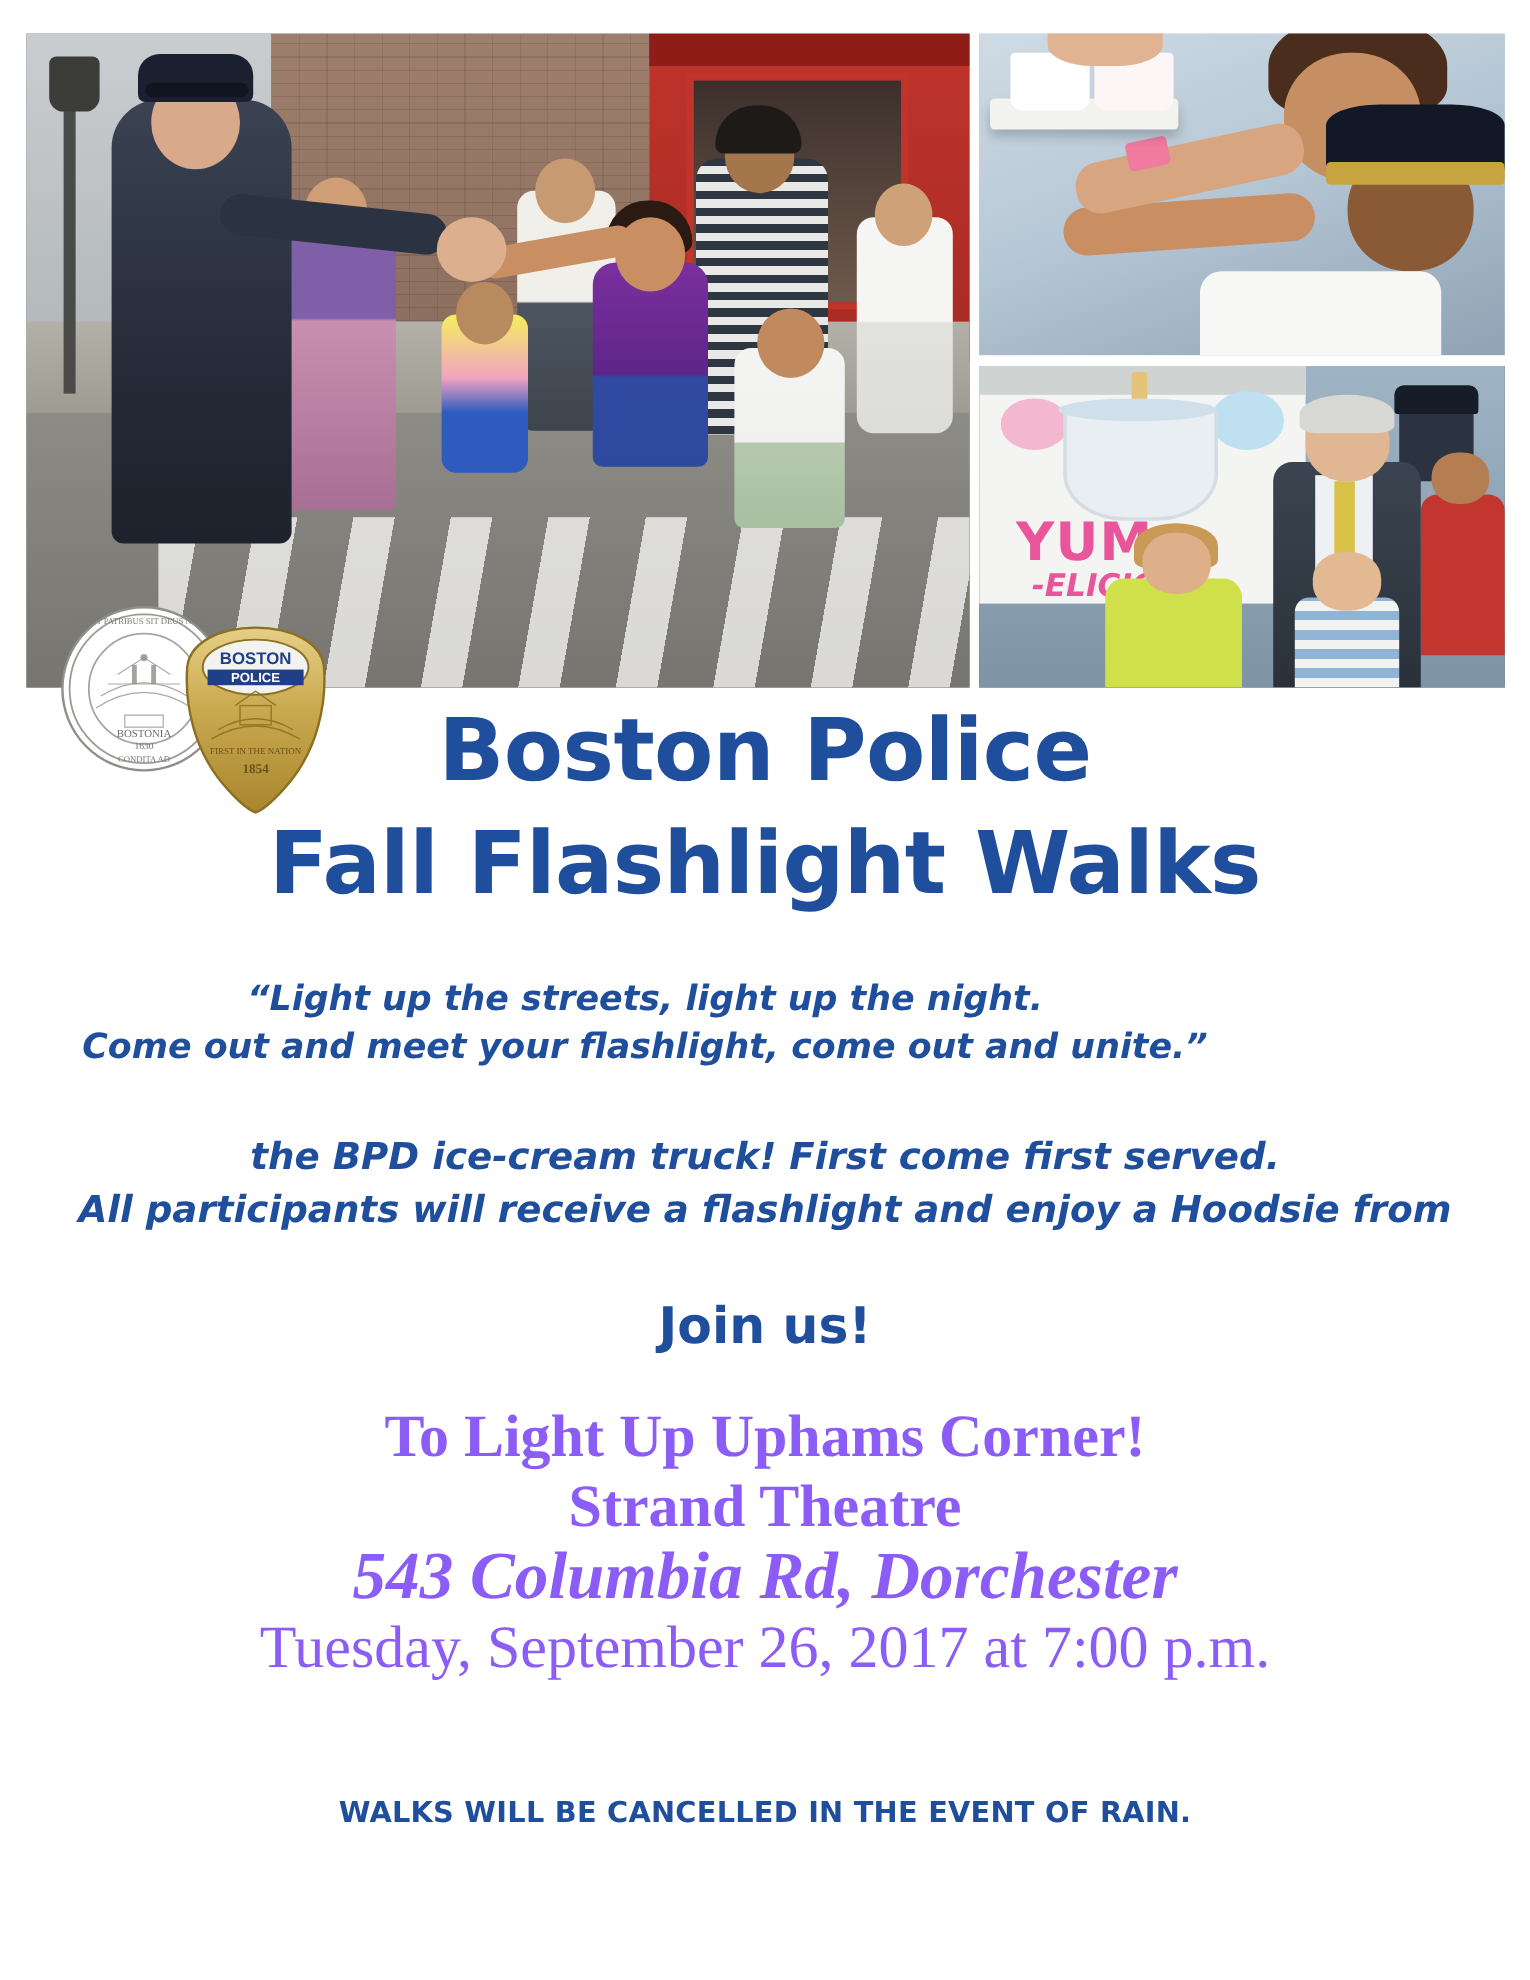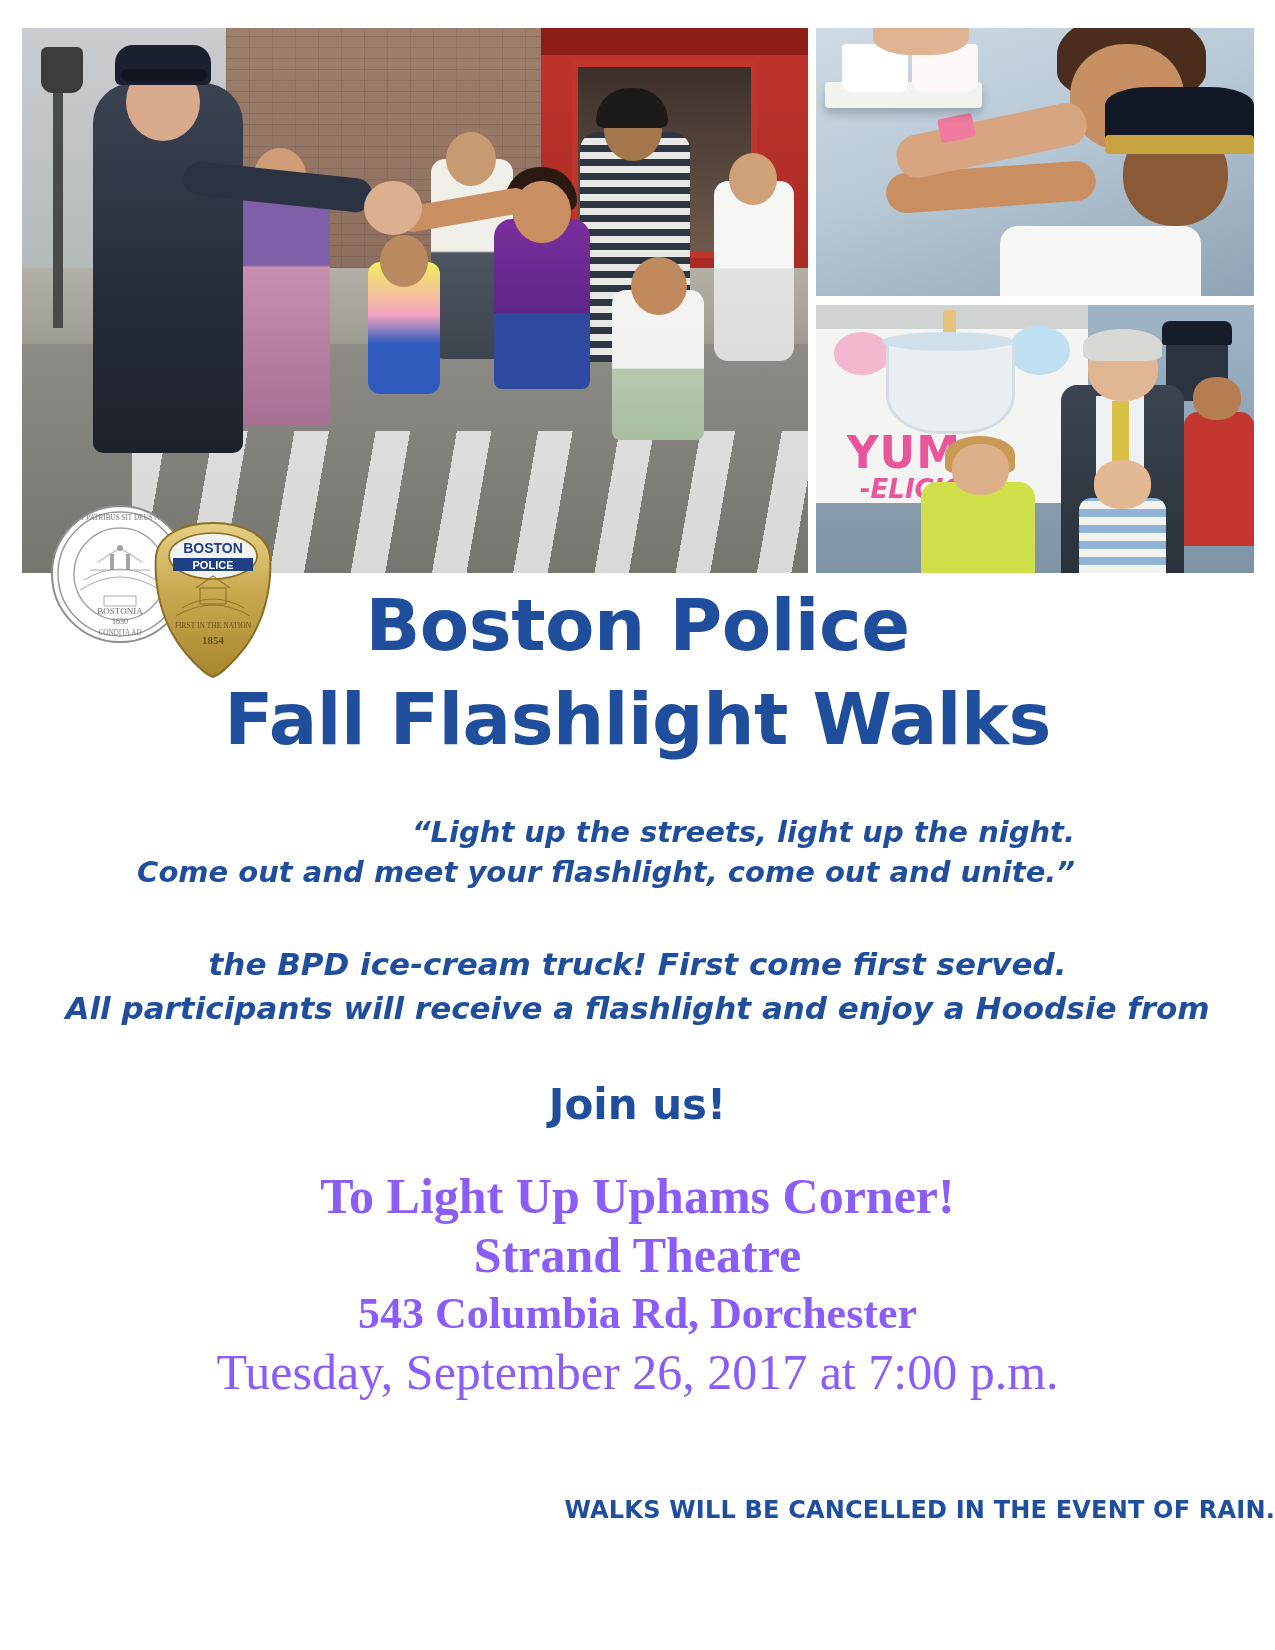--- a/index.html
+++ b/index.html
@@ -414,21 +414,21 @@
     letter-spacing: -0.5px;
   }
   .title-line1 { display: block; }
   .title-line2 { display: block; }
 
   .tagline {
     position: absolute;
     left: 0;
     top: 812px;
     width: 1075px;
-    text-align: right;
+    text-align: center;
     color: #1f4e9c;
     font-family: "DejaVu Sans", sans-serif;
     font-style: italic;
     font-weight: bold;
     font-size: 29px;
     line-height: 40px;
   }
   .tagline span { display: block; }
 
   .perk {
@@ -475,37 +475,38 @@
     line-height: 60px;
   }
   .event-line-2 {
     display: block;
     font-size: 50px;
     font-weight: bold;
     line-height: 58px;
   }
   .event-line-3 {
     display: block;
-    font-size: 44px;
-    font-weight: bold;
+    font-size: 56px;
+    font-weight: bold;
+    font-style: italic;
     line-height: 60px;
   }
   .event-line-4 {
     display: block;
     font-size: 50px;
     font-weight: normal;
     line-height: 56px;
   }
 
   .rain-note {
     position: absolute;
     left: 0;
     top: 1496px;
     width: 1275px;
-    text-align: right;
+    text-align: center;
     color: #1f4e9c;
     font-family: "DejaVu Sans", sans-serif;
     font-weight: bold;
     font-size: 24px;
     letter-spacing: 0.2px;
   }
 </style>
 </head>
 <body>
 

